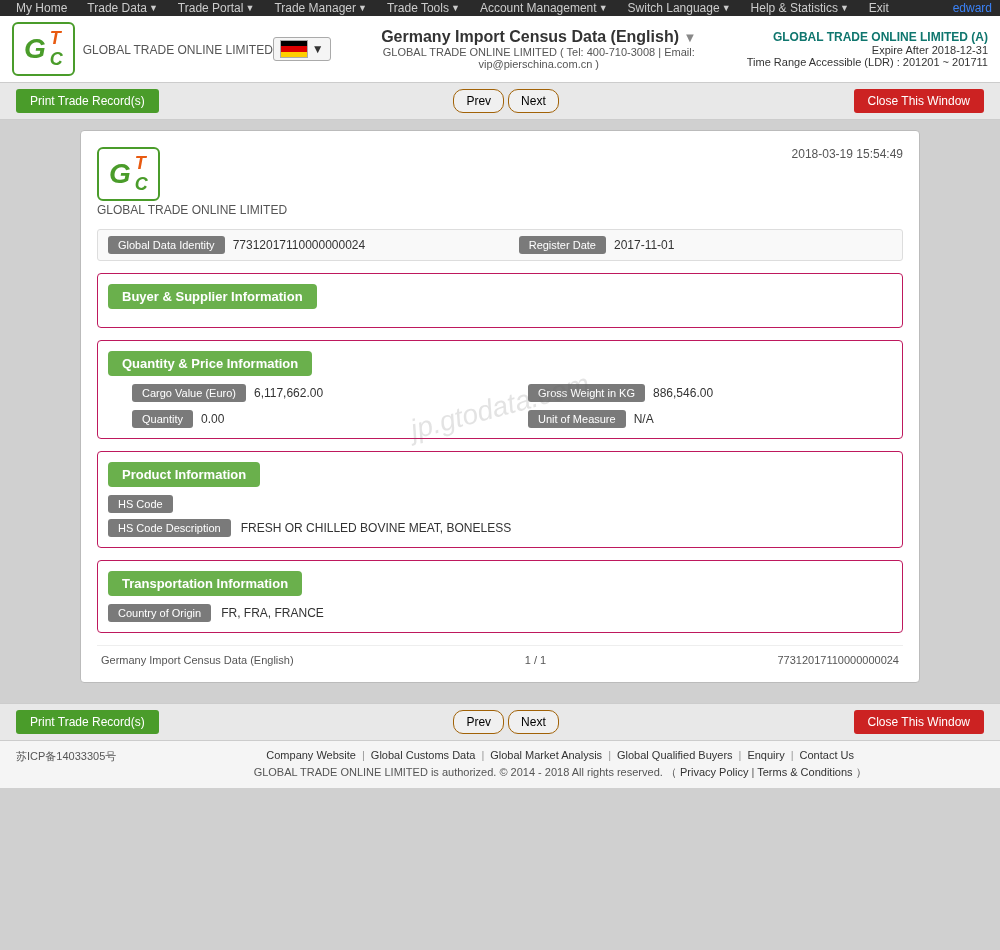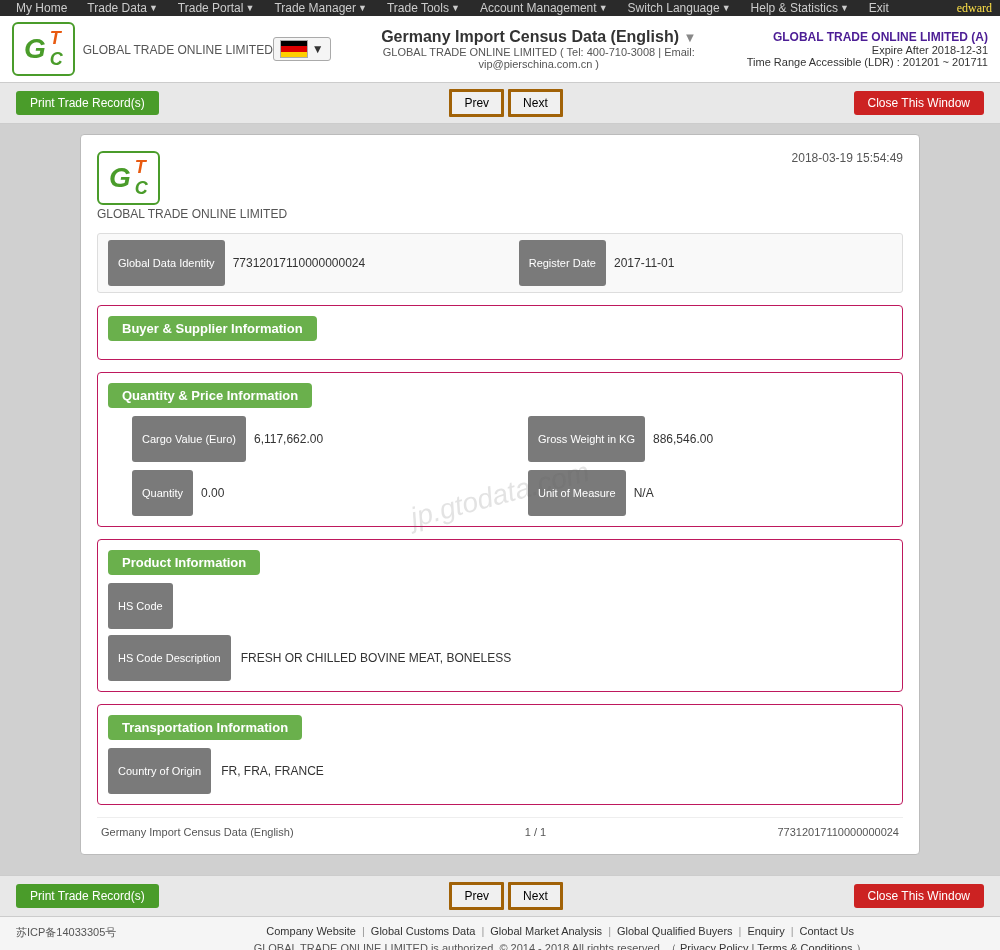--- a/index.html
+++ b/index.html
@@ -16,21 +16,21 @@
       font-size: 12px;
       justify-content: space-between;
     }
     .top-nav-left { display: flex; gap: 4px; align-items: center; }
     .top-nav-item {
       padding: 4px 8px;
       cursor: pointer;
       color: #ccc;
       display: flex; align-items: center; gap: 2px;
     }
-    .top-nav-right { color: #fde047; font-family: Liberation Serif, serif; }
+    .top-nav-right { color: #3b82f6; }
     .arrow-down { font-size: 9px; }
 
     
     .header-bar {
       background: #fff;
       display: flex;
       align-items: center;
       padding: 6px 12px;
       border-bottom: 1px solid #ccc;
       justify-content: space-between;
@@ -46,21 +46,21 @@
     }
     .flag-de {
       width: 28px; height: 18px;
       background: linear-gradient(to bottom, #000 33%, #dd0000 33%, #dd0000 66%, #ffce00 66%);
       border: 1px solid #aaa;
     }
     .header-title { text-align: center; flex: 1; margin: 0 20px; }
     .header-title h2 { font-size: 16px; color: #333; font-weight: bold; }
     .header-title p { font-size: 11px; color: #555; }
     .header-right { text-align: right; font-size: 11px; }
-    .header-right .company-name { color: #4c1d95; font-weight: bold; font-size: 12px; }
+    .header-right .company-name { color: #0f766e; font-weight: bold; font-size: 12px; }
     .header-right .expire { color: #333; }
     .header-right .ldr { color: #333; }
 
     
     .action-bar {
       background: #e8e8e8;
       padding: 6px 16px;
       display: flex;
       align-items: center;
       justify-content: space-between;
@@ -80,23 +80,23 @@
       color: white;
       border: none;
       padding: 5px 14px;
       border-radius: 3px;
       cursor: pointer;
       font-size: 12px;
     }
     .nav-btns { display: flex; gap: 4px; }
     .btn-nav {
       background: #f0f0f0;
-      border: 3px solid #a16207;
+      border: 1px solid #a16207;
       padding: 4px 12px;
-      border-radius: 1px;
+      border-radius: 10px;
       cursor: pointer;
       font-size: 12px;
     }
 
     
     .main-content {
       background: #d0d0d0;
       padding: 10px 80px;
     }
 
@@ -144,21 +144,21 @@
       gap: 8px;
       margin-bottom: 12px;
       background: #f9f9f9;
       border: 1px solid #ddd;
       border-radius: 3px;
       padding: 6px 10px;
     }
     .field-label {
       background: #7a7a7a;
       color: white;
-      padding: 17px 10px;
+      padding: 3px 10px;
       border-radius: 3px;
       font-size: 11px;
       white-space: nowrap;
     }
     .field-value { font-size: 12px; color: #333; flex: 1; }
 
     
     .section-header {
       background: #6ab04c;
       color: white;

